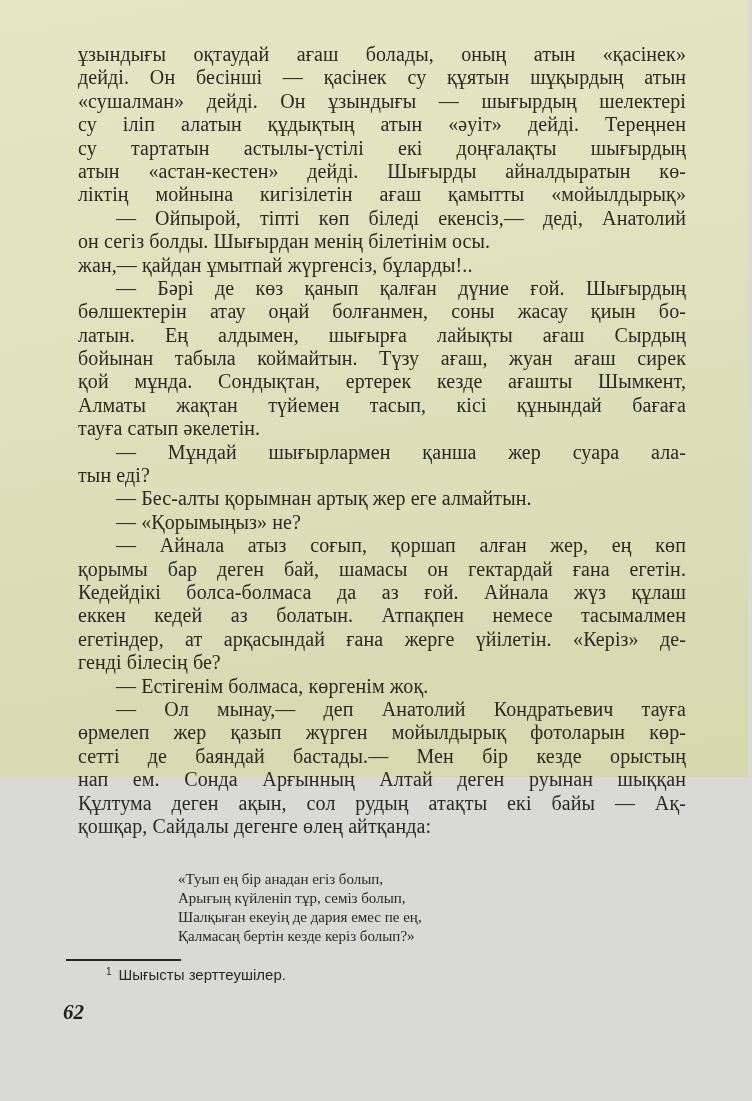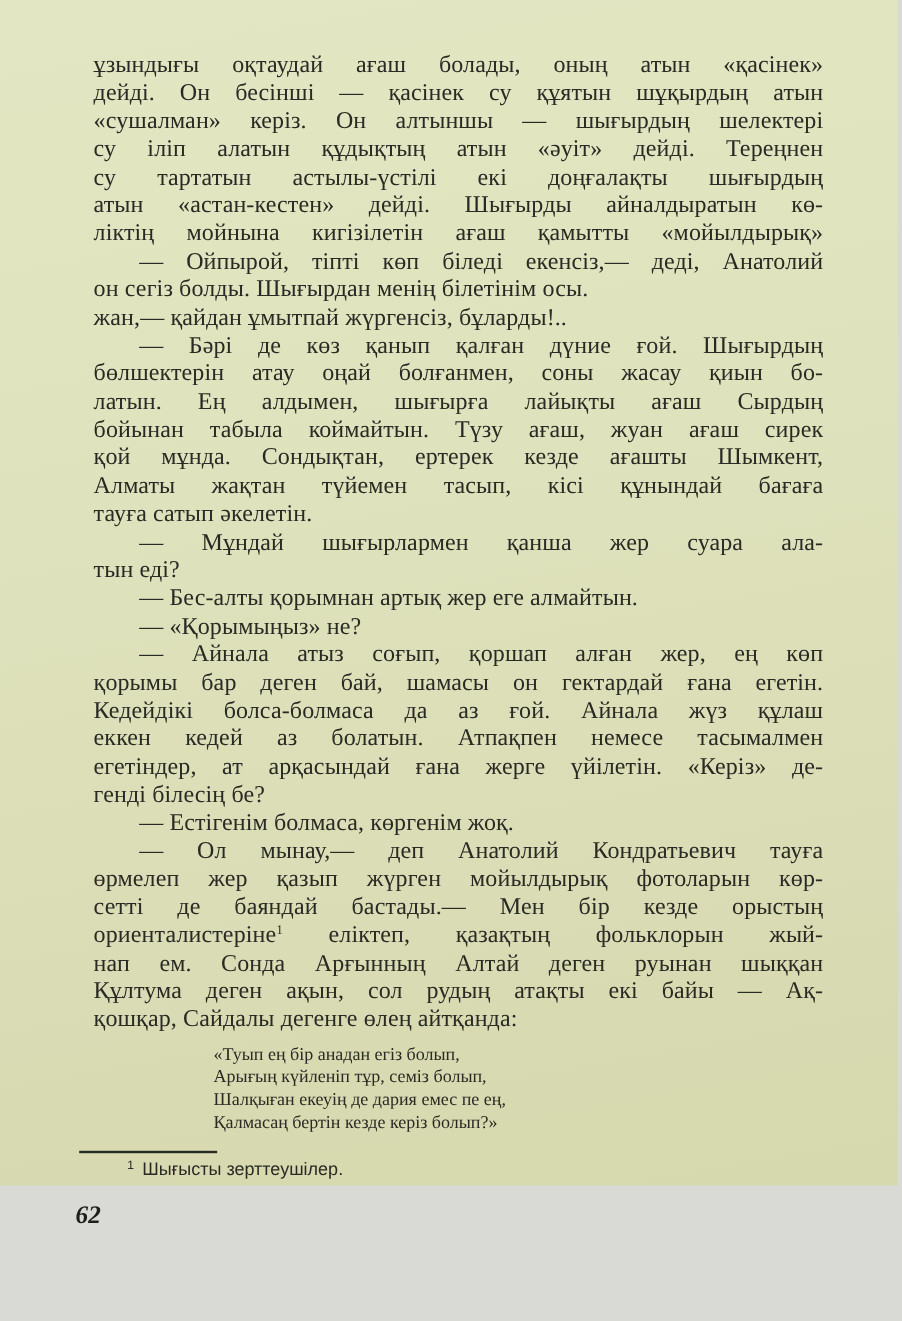--- a/index.html
+++ b/index.html
@@ -3,21 +3,21 @@
   <meta charset="utf-8">
   <style>
     html, body { margin: 0; padding: 0; }
     body {
       width: 752px; height: 1101px; overflow: hidden;
       background: #d9d9d6;
       position: relative;
     }
     .page {
       position: absolute; left: 0; top: 0;
-      width: 748px; height: 988px;
+      width: 748px; height: 777px;
       background: linear-gradient(170deg, #e2e6c2 0%, #dfe3bd 40%, #d9dcb4 75%, #d6d8ad 100%);
     }
     .body-text {
       position: absolute; left: 78px; top: 43px; width: 608px;
       font-family: "Liberation Serif", serif;
       font-size: 20px;
       line-height: 23.4px;
       color: #2a2a24;
       letter-spacing: 0.1px;
     }
@@ -52,21 +52,21 @@
       font-size: 21px; color: #1f1f1a;
     }
   </style>
 </head>
 <body>
 
 <div class="page">
   <div class="body-text" id="body-text">
       <span class="line">ұзындығы оқтаудай ағаш болады, оның атын «қасінек»</span>
       <span class="line">дейді. Он бесінші — қасінек су құятын шұқырдың атын</span>
-      <span class="line">«сушалман» кеpіз. Он алтыншы — шығырдың шелектері</span>
+      <span class="line">«сушалман» дейді. Он ұзындығы — шығырдың шелектері</span>
       <span class="line">су іліп алатын құдықтың атын «әуіт» дейді. Тереңнен</span>
       <span class="line">су тартатын астылы-үстілі екі доңғалақты шығырдың</span>
       <span class="line">атын «астан-кестен» дейді. Шығырды айналдыратын кө-</span>
       <span class="line">ліктің мойнына кигізілетін ағаш қамытты «мойылдырық»</span>
       <span class="line indent">— Ойпырой, тіпті көп біледі екенсіз,— деді, Анатолий</span>
       <span class="line last">он сегіз болды. Шығырдан менің білетінім осы.</span>
       <span class="line last">жан,— қайдан ұмытпай жүргенсіз, бұларды!..</span>
       <span class="line indent">— Бәрі де көз қанып қалған дүние ғой. Шығырдың</span>
       <span class="line">бөлшектерін атау оңай болғанмен, соны жасау қиын бо-</span>
       <span class="line">латын. Ең алдымен, шығырға лайықты ағаш Сырдың</span>
@@ -81,21 +81,20 @@
       <span class="line indent">— Айнала атыз соғып, қоршап алған жер, ең көп</span>
       <span class="line">қорымы бар деген бай, шамасы он гектардай ғана егетін.</span>
       <span class="line">Кедейдікі болса-болмаса да аз ғой. Айнала жүз құлаш</span>
       <span class="line">еккен кедей аз болатын. Атпақпен немесе тасымалмен</span>
       <span class="line">егетіндер, ат арқасындай ғана жерге үйілетін. «Кеpіз» де-</span>
       <span class="line last">генді білесің бе?</span>
       <span class="line indent last">— Естігенім болмаса, көргенім жоқ.</span>
       <span class="line indent">— Ол мынау,— деп Анатолий Кондратьевич тауға</span>
       <span class="line">өрмелеп жер қазып жүрген мойылдырық фотоларын көр-</span>
       <span class="line">сетті де баяндай бастады.— Мен бір кезде орыстың</span>
-      <span class="line">ориенталистеріне<sup>1</sup> еліктеп, қазақтың фольклорын жый-</span>
       <span class="line">нап ем. Сонда Арғынның Алтай деген руынан шыққан</span>
       <span class="line">Құлтума деген ақын, сол рудың атақты екі байы — Ақ-</span>
       <span class="line last">қошқар, Сайдалы дегенге өлең айтқанда:</span>
     </div>
 
   <div class="poem">
     <span class="pl">«Туып ең бір анадан егіз болып,</span>
     <span class="pl">Арығың күйленіп тұр, семіз болып,</span>
     <span class="pl">Шалқыған екеуің де дария емес пе ең,</span>
     <span class="pl">Қалмасаң бертін кезде кеpіз болып?»</span>

